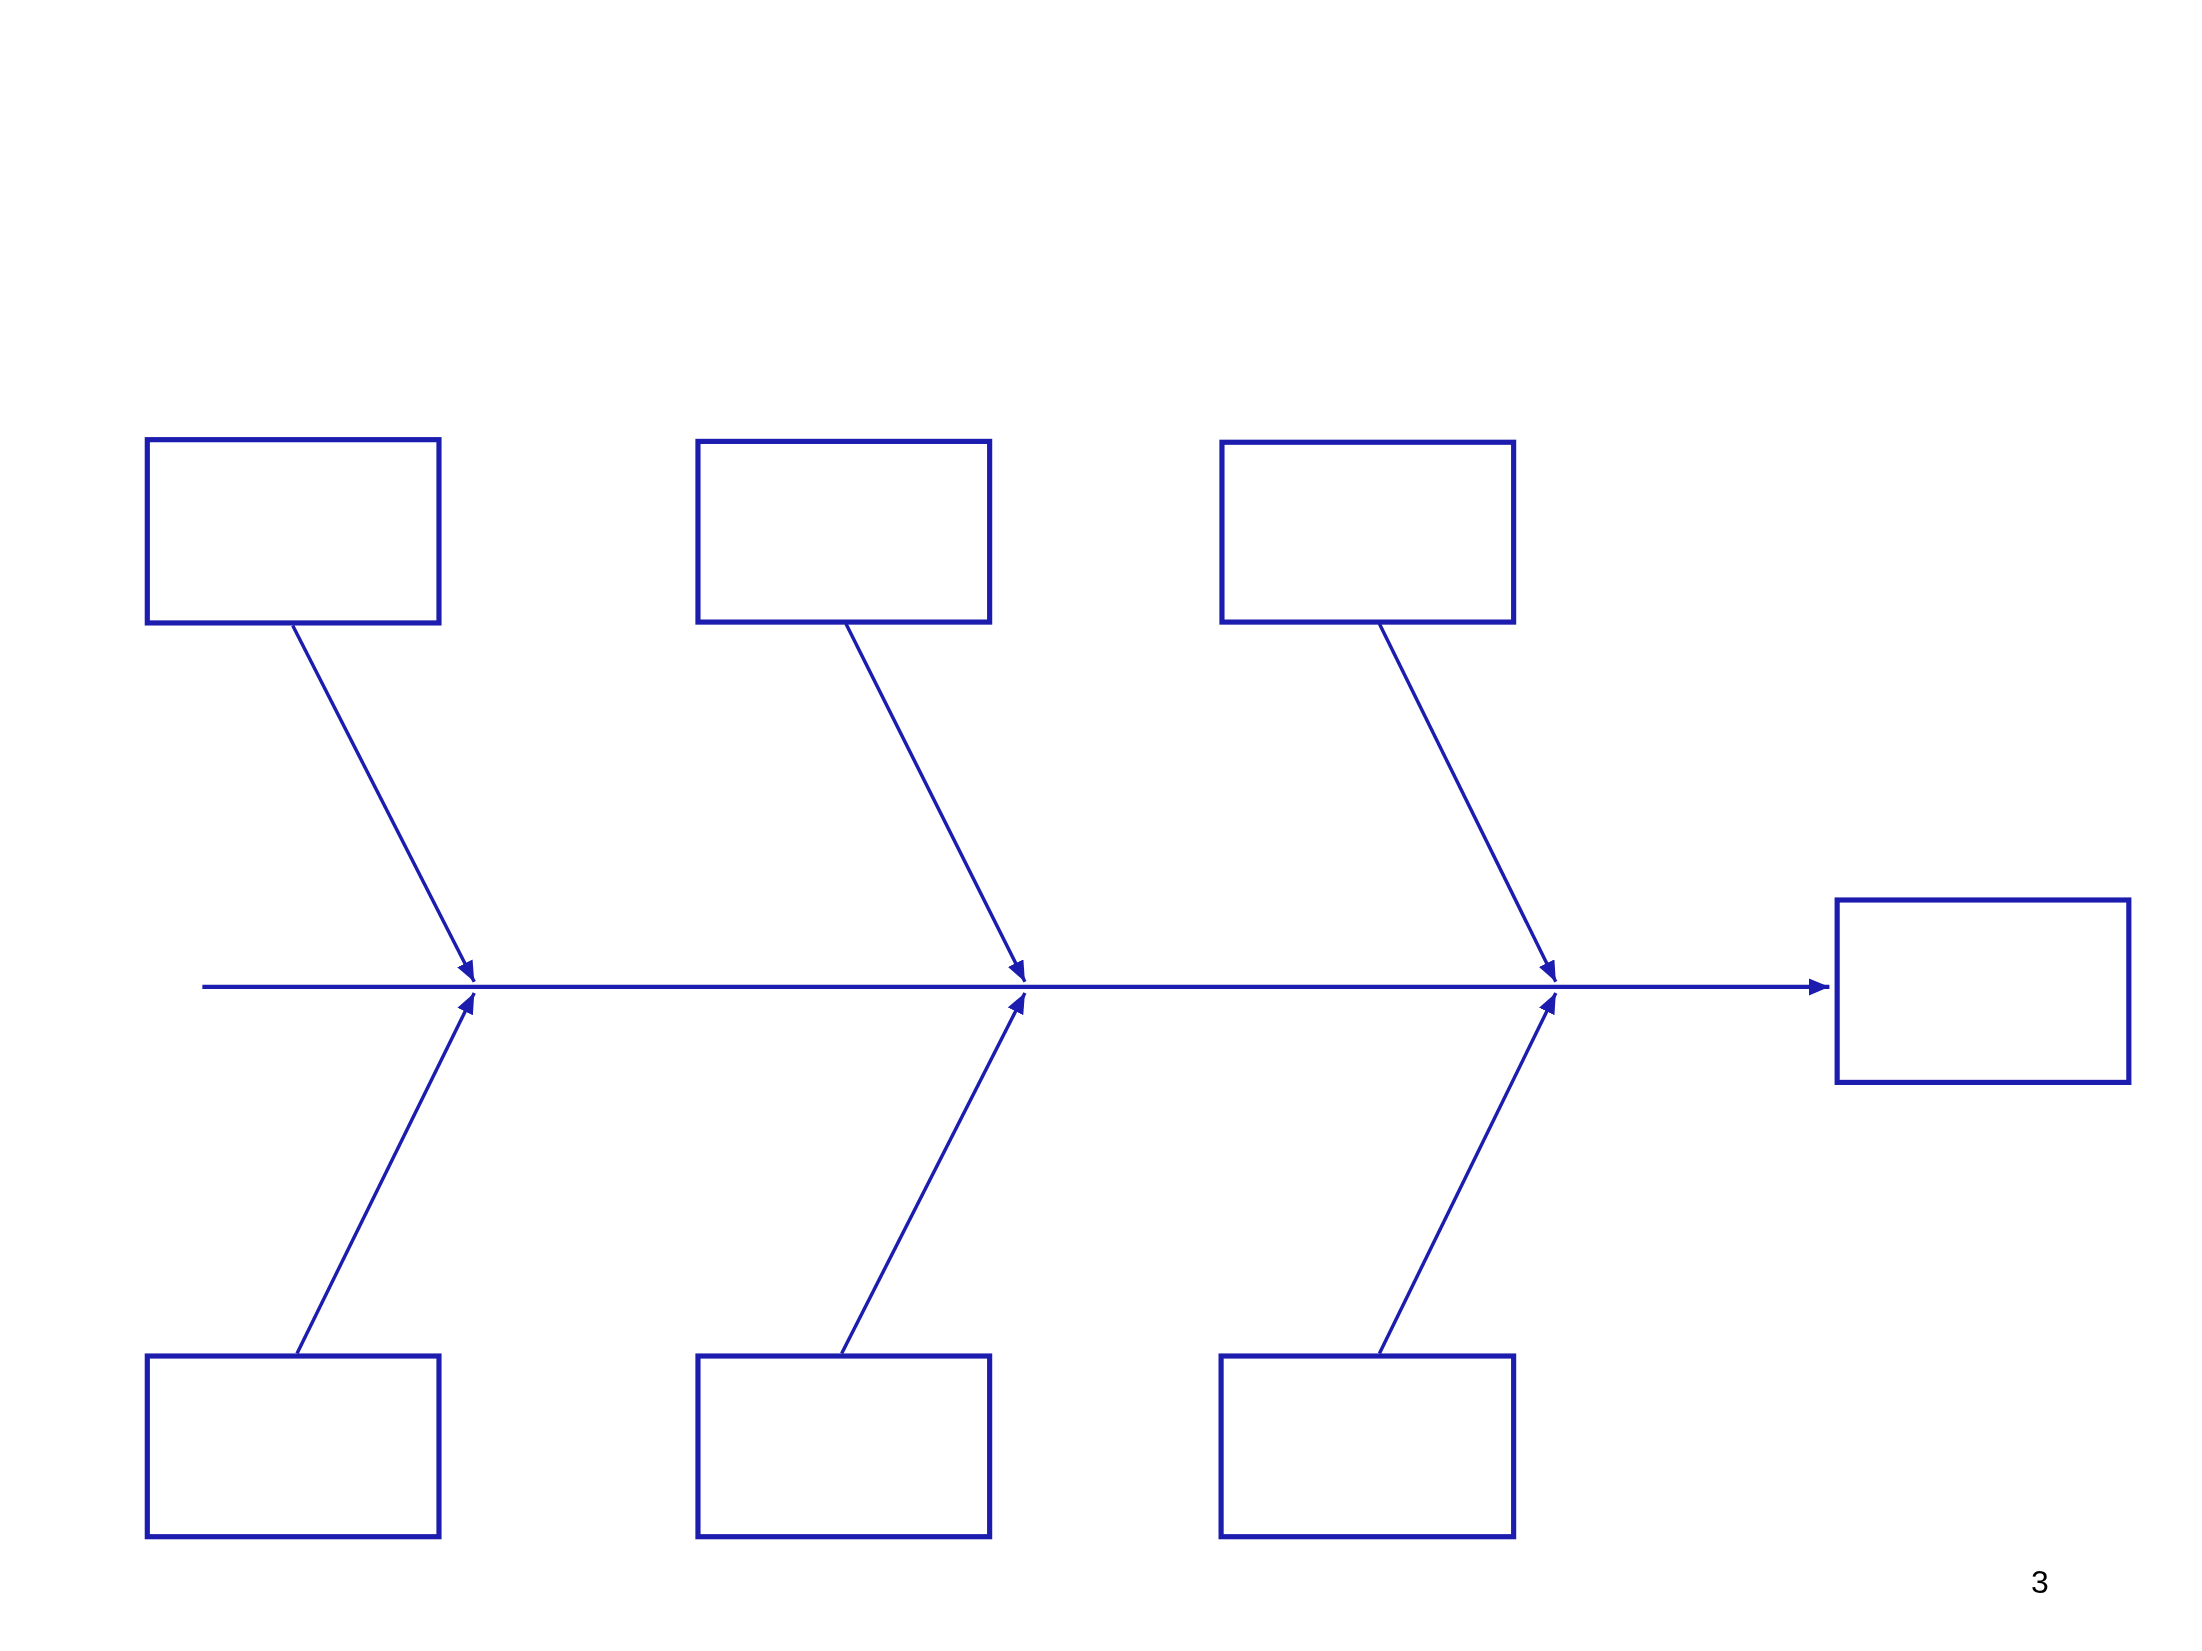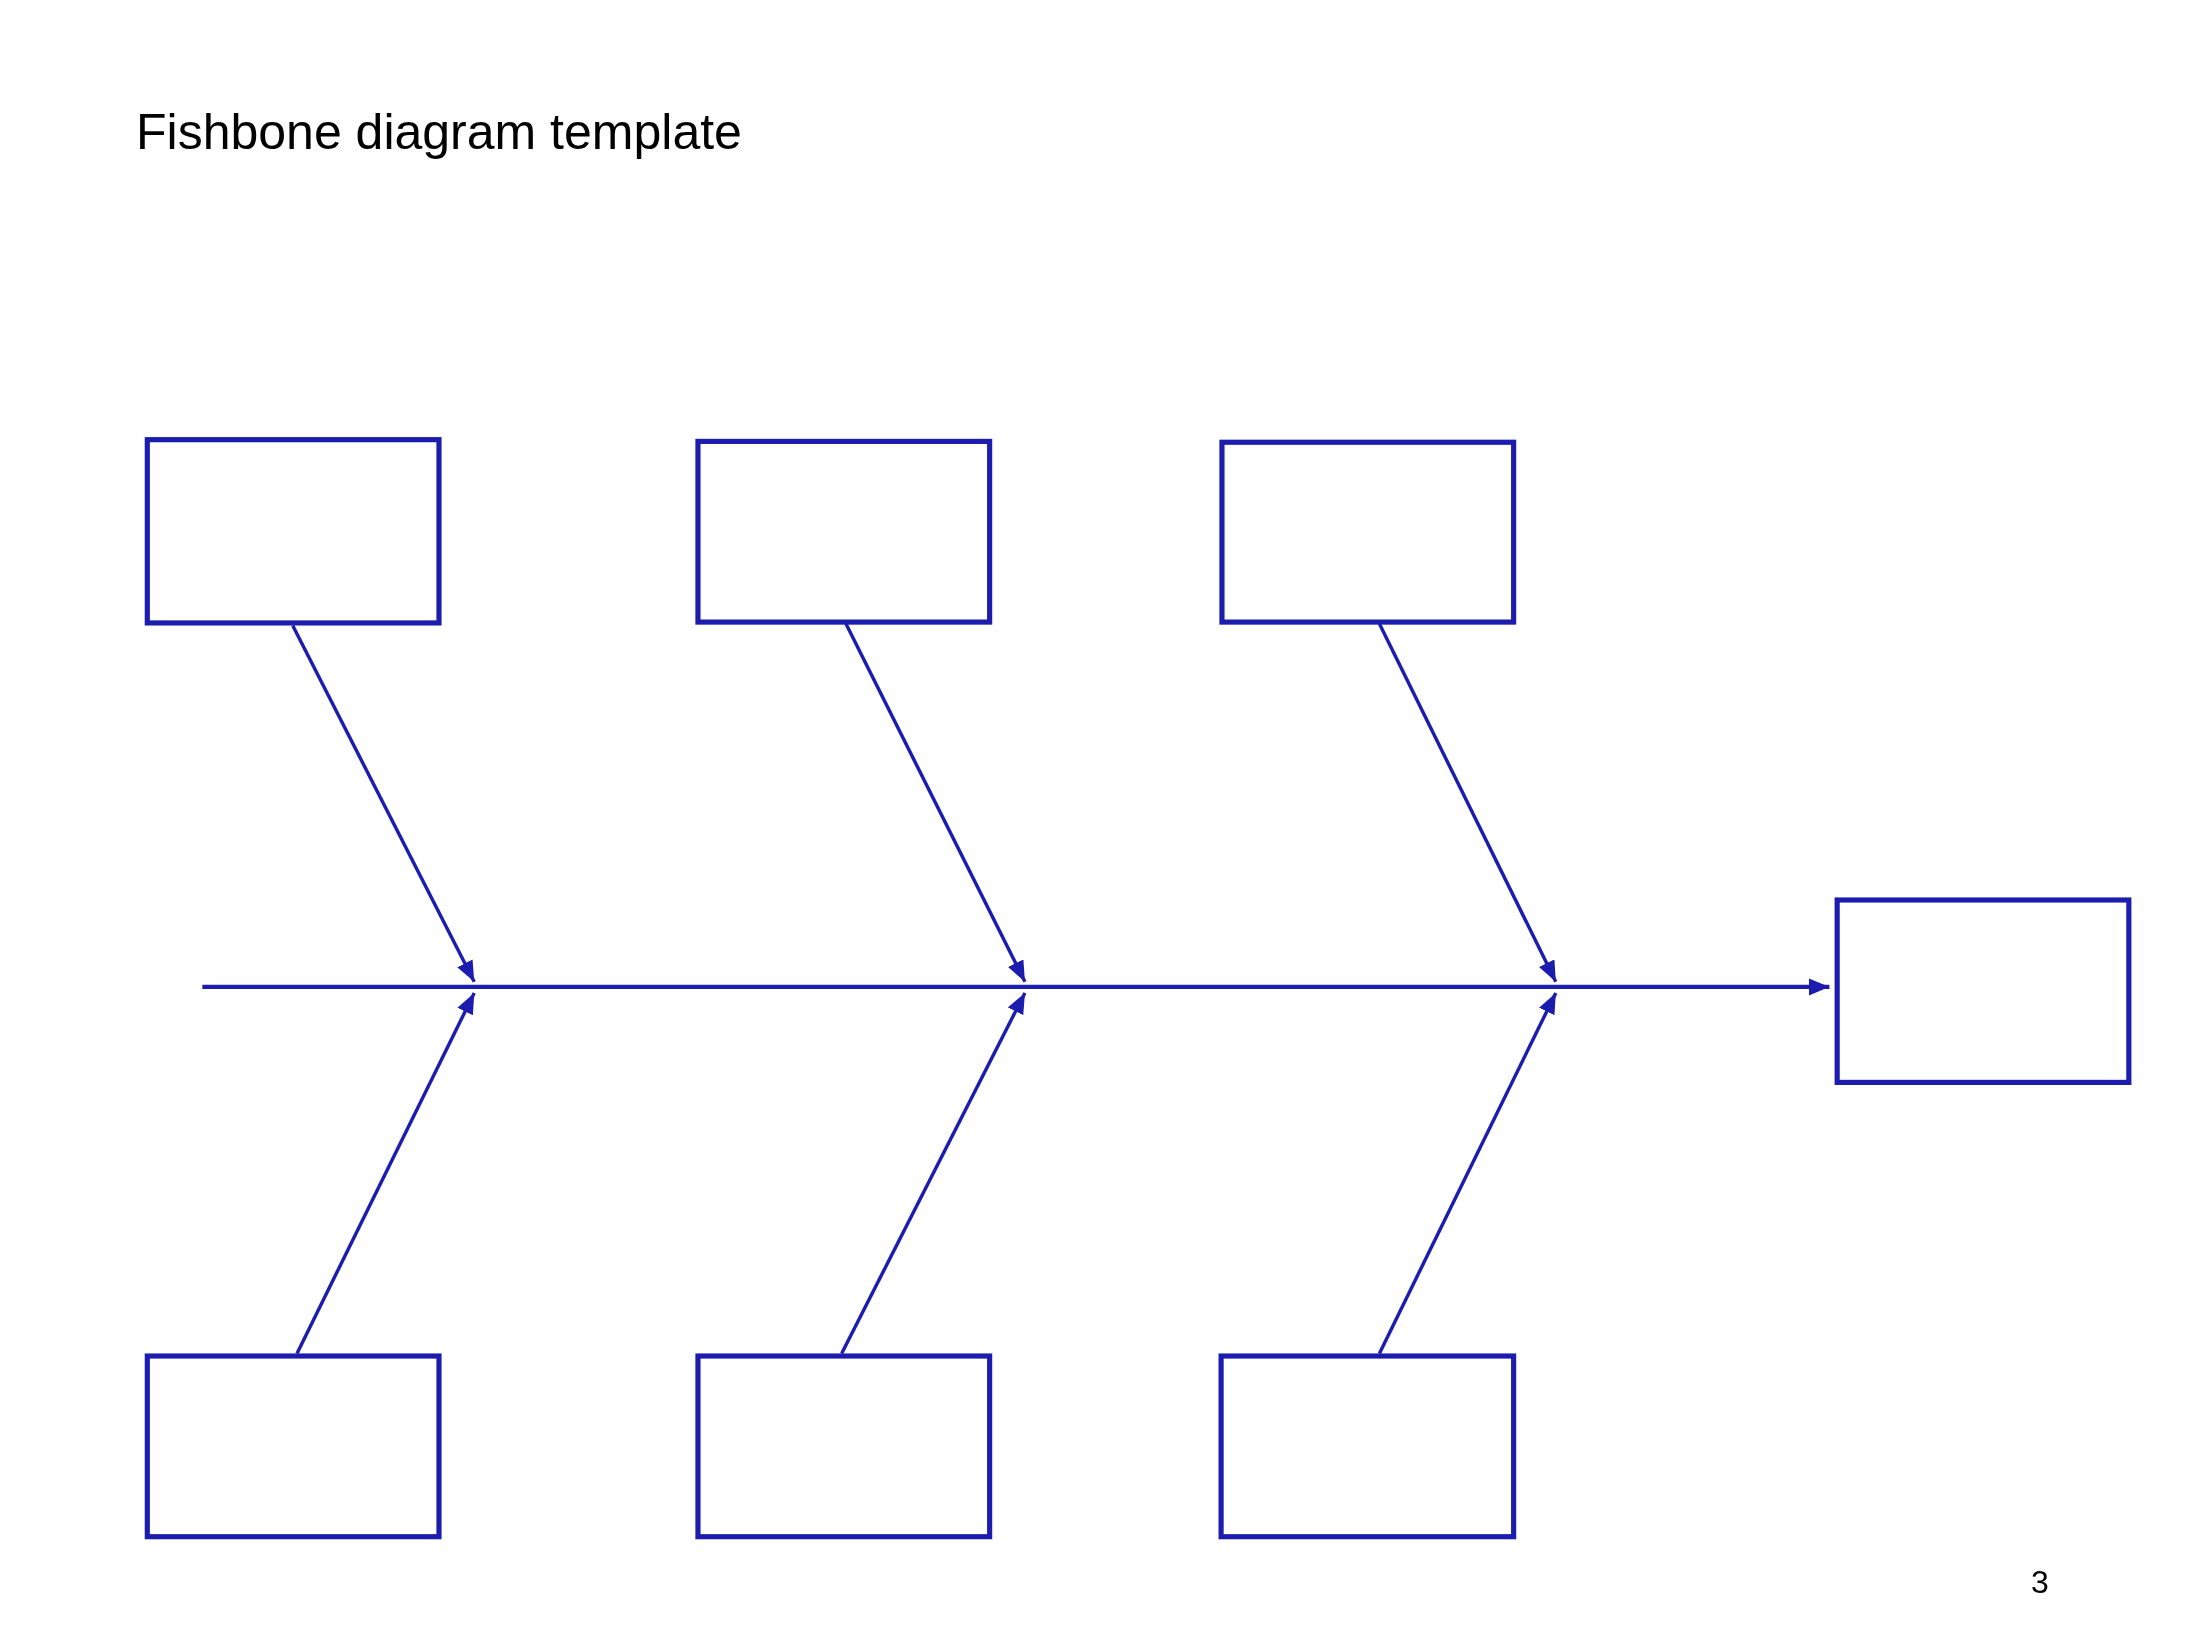--- a/index.html
+++ b/index.html
@@ -45,21 +45,20 @@
     stroke-width: 5px;
     fill: none;
   }
   .arrowhead { fill: var(--accent, #1C1CAF); }
 </style>
 </head>
 <body>
 
 <div class="page">
 
-  <div class="page-title">Fishbone diagram template</div>
 
   <svg class="diagram" width="2203" height="1652" viewBox="0 0 2560 1920">
 
     <defs>
       <marker id="arrow" markerUnits="userSpaceOnUse" markerWidth="24" markerHeight="20" viewBox="0 0 12 10" refX="12" refY="5" orient="auto">
         <path d="M0,0 L12,5 L0,10 Z" class="arrowhead"></path>
       </marker>
     </defs>
 
     <line class="spine" x1="235" y1="1147" x2="2126" y2="1147" marker-end="url(#arrow)"></line>

